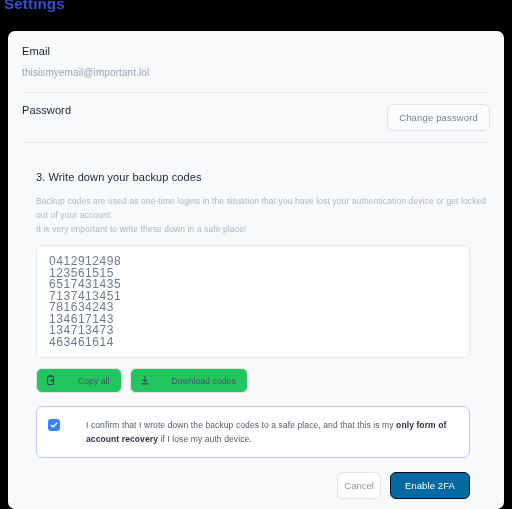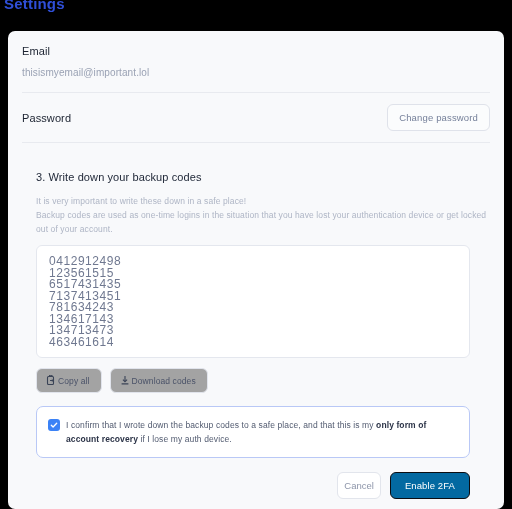--- a/index.html
+++ b/index.html
@@ -41,21 +41,20 @@
     position: relative;
     padding: 0 14px;
   }
   .divider {
     height: 1px;
     background: #e8eaef;
     margin: 0 14px;
   }
   .row {
     display: flex;
-    align-items: center;
     justify-content: space-between;
   }
   .section-label {
     font-size: 11px;
     color: #1b2230;
     font-weight: 400;
     letter-spacing: 0.1px;
   }
   .muted-value {
     font-size: 10px;
@@ -108,41 +107,41 @@
     font-family: "Liberation Sans", sans-serif;
   }
   .code-actions {
     margin-top: 10px;
     display: flex;
     gap: 8px;
   }
   .btn-icon {
     display: inline-flex;
     align-items: center;
-    gap: 2px;
+    gap: 22px;
     border: 1px solid #e1e4ec;
-    background: #a3a3a3;
+    background: #22c55e;
     border-radius: 6px;
     padding: 6px 11px 6px 9px;
     font-size: 8.5px;
     color: #4a5268;
     cursor: pointer;
     font-family: "Liberation Sans", sans-serif;
     letter-spacing: 0.1px;
   }
   .btn-icon svg { display: block; }
   .confirm-box {
     margin-top: 13px;
     margin-right: 20px;
     border: 1px solid #b9c8f6;
     background: #ffffff;
     border-radius: 7px;
     padding: 11px 12px 11px 11px;
     display: flex;
-    gap: 6px;
+    gap: 26px;
     align-items: flex-start;
   }
   .checkbox {
     width: 12px;
     height: 12px;
     min-width: 12px;
     border-radius: 3px;
     background: #3b82f6;
     display: flex;
     align-items: center;
@@ -208,22 +207,22 @@
     </div>
 
     <div class="divider"></div>
 
     <div class="section tfa-section">
 
       <div class="step-wrap">
         <div class="step-title">3. Write down your backup codes</div>
 
         <div class="step-desc">
+          <div>Backup codes are used as one-time logins in the situation that you have lost your authentication device or get locked out of your account.</div>
           <div>It is very important to write these down in a safe place!</div>
-          <div>Backup codes are used as one-time logins in the situation that you have lost your authentication device or get locked out of your account.</div>
         </div>
 
         <div class="codes-box">
           <div class="code-line">0412912498</div>
           <div class="code-line">123561515</div>
           <div class="code-line">6517431435</div>
           <div class="code-line">7137413451</div>
           <div class="code-line">781634243</div>
           <div class="code-line">134617143</div>
           <div class="code-line">134713473</div>

